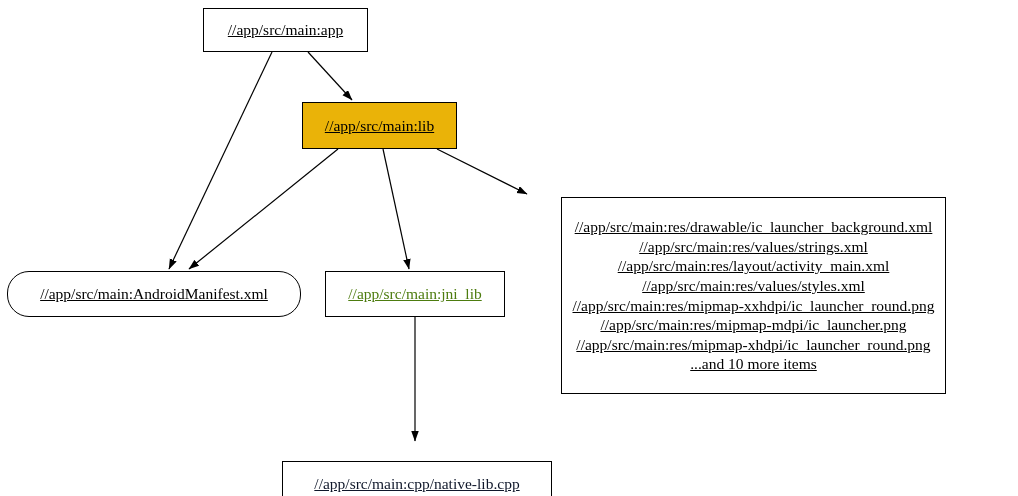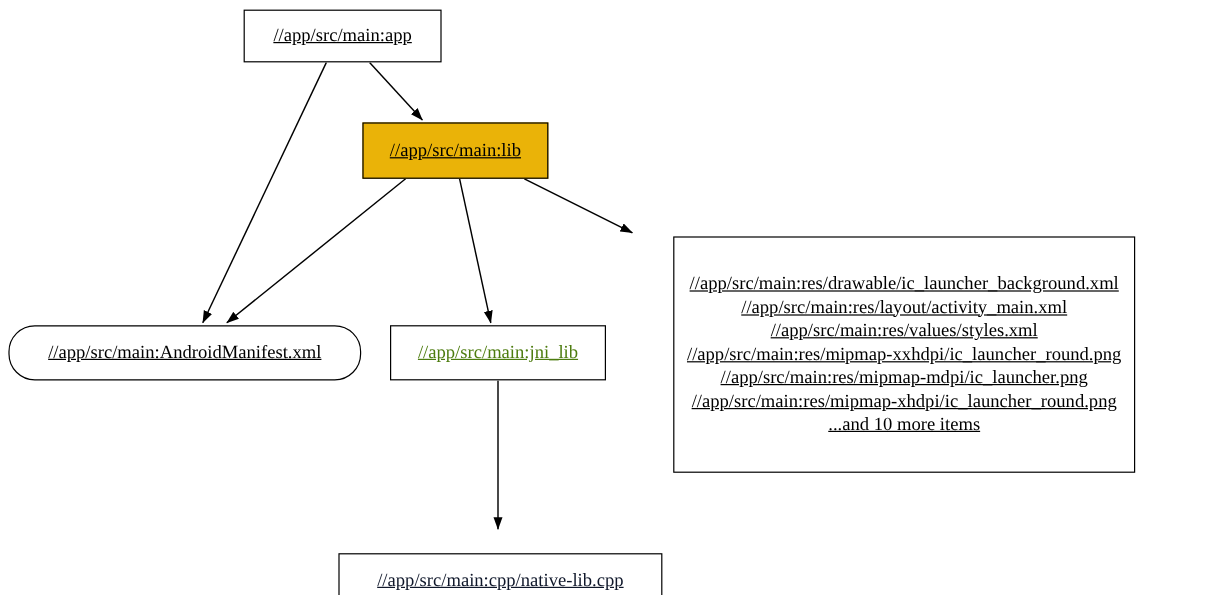--- a/index.html
+++ b/index.html
@@ -68,20 +68,21 @@
         <div class="node-line">//app/src/main:lib</div>
       </div>
       <div class="node" style="left: 7px; top: 271px; width: 294px; height: 46px; border-color: rgb(0, 0, 0); background: rgb(255, 255, 255); color: rgb(0, 0, 0); border-radius: 22px;">
         <div class="node-line">//app/src/main:AndroidManifest.xml</div>
       </div>
       <div class="node" style="left: 325px; top: 271px; width: 180px; height: 46px; border-color: rgb(0, 0, 0); background: rgb(255, 255, 255); color: #4d7c0f;">
         <div class="node-line">//app/src/main:jni_lib</div>
       </div>
       <div class="node" style="left: 531px; top: 197px; width: 385px; height: 197px; border-color: rgb(0, 0, 0); background: rgb(255, 255, 255); color: rgb(0, 0, 0); margin-left: 30px;">
         <div class="node-line">//app/src/main:res/drawable/ic_launcher_background.xml</div>
+        <div class="node-line">//app/src/main:res/values/strings.xml</div>
         <div class="node-line">//app/src/main:res/layout/activity_main.xml</div>
         <div class="node-line">//app/src/main:res/values/styles.xml</div>
         <div class="node-line">//app/src/main:res/mipmap-xxhdpi/ic_launcher_round.png</div>
         <div class="node-line">//app/src/main:res/mipmap-mdpi/ic_launcher.png</div>
         <div class="node-line">//app/src/main:res/mipmap-xhdpi/ic_launcher_round.png</div>
         <div class="node-line">...and 10 more items</div>
       </div>
       <div class="node" style="left: 282px; top: 461px; width: 270px; height: 46px; border-color: rgb(0, 0, 0); background: rgb(255, 255, 255); color: #0f172a;">
         <div class="node-line">//app/src/main:cpp/native-lib.cpp</div>
       </div>

